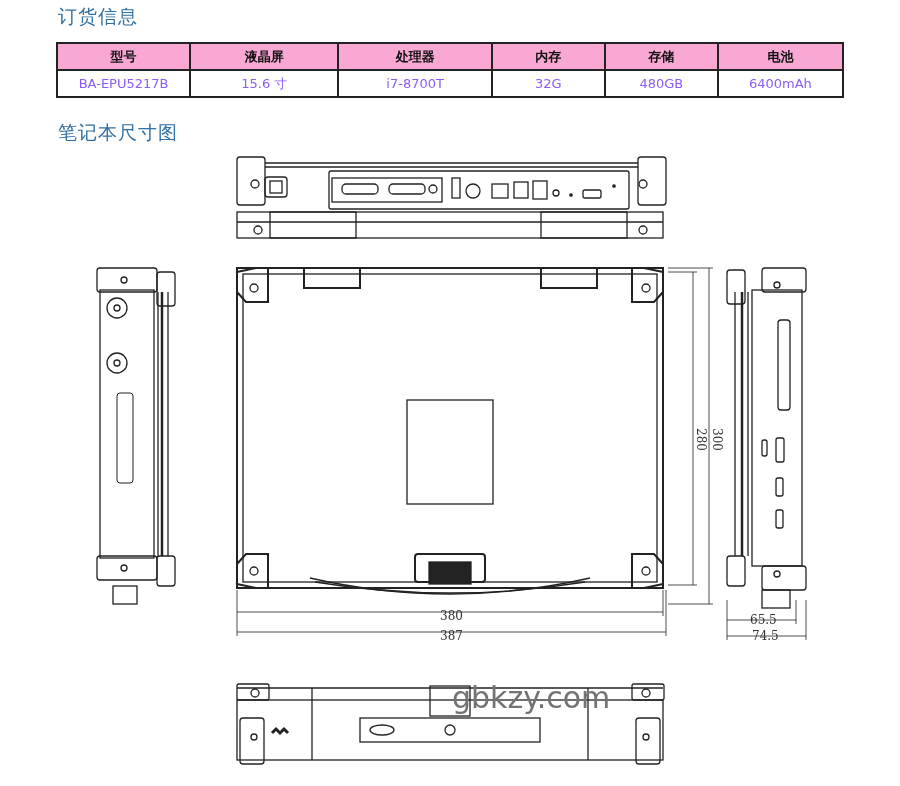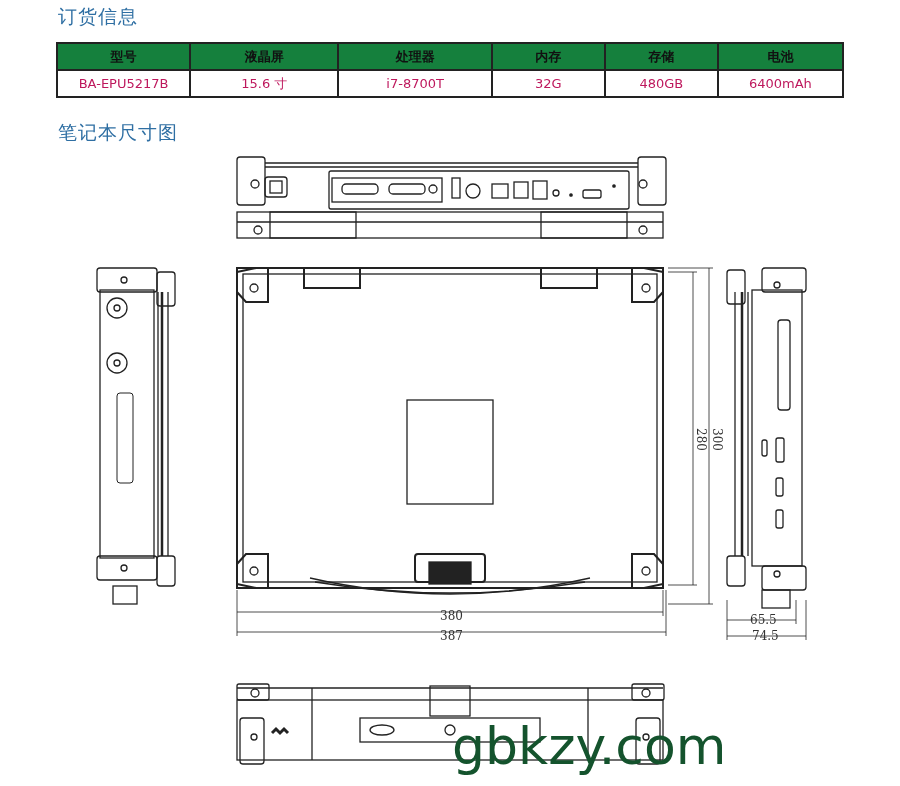--- a/index.html
+++ b/index.html
@@ -2,25 +2,25 @@
 <html><head>
 <meta charset="utf-8">
 <style>
   html, body { margin:0; padding:0; background:#fff; }
   body { width:900px; height:786px; position:relative; overflow:hidden; font-family:"DejaVu Sans", sans-serif; }
   .section-title { position:absolute; left:58px; font-size:19px; color:#2f6fa3; letter-spacing:1px; }
   #t1 { top:4px;text-align:right; }
   #t2 { top:120px;text-align:right; }
   table.spec { position:absolute; left:56px; top:42px; width:788px; border-collapse:collapse; font-size:13px; }
   table.spec th, table.spec td { border:2px solid #222; text-align:center; height:25px; padding:0; }
-  table.spec th { background:#15803d; font-weight:bold; color:#111; }
-  table.spec td { background:#fff; color:#be185d; }
+  table.spec th { background:#f9a8d4; font-weight:bold; color:#111; }
+  table.spec td { background:#fff; color:#8b5cf6; }
   .drawing { position:absolute; left:0; top:0; width:900px; height:786px; }
   .dim { font-family:"DejaVu Serif", serif; font-size:12px; fill:#333; }
-  .watermark { position:absolute; left:452px; top:716px; font-size:52px; color:#14532d; font-family:"DejaVu Sans", sans-serif; letter-spacing:0px; }
+  .watermark { position:absolute; left:452px; top:680px; font-size:30px; color:#737373; font-family:"DejaVu Sans", sans-serif; letter-spacing:0px; }
 </style>
 </head>
 <body>
 
 <div class="section-title" id="t1">订货信息</div>
 
 <table class="spec">
   <thead>
     <tr>
       <th>型号</th>

